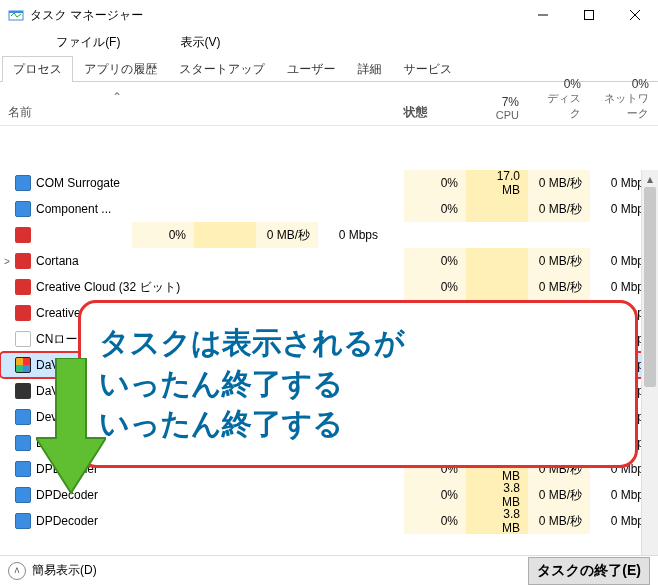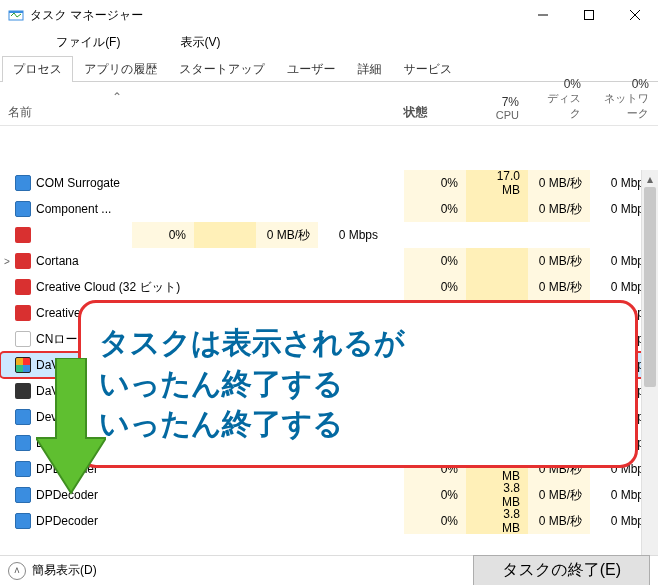--- a/index.html
+++ b/index.html
@@ -166,22 +166,23 @@
     display:flex; align-items:center; gap:6px;
   }
   .fewer .circ {
     width:18px; height:18px; border:1px solid #888; border-radius:50%;
     display:flex; align-items:center; justify-content:center; font-size:10px; color:#555;
   }
   .endtask {
     margin-left:auto;
     border:1px solid #adadad;
     background:#e1e1e1;
-    padding:4px 28px;
-    font-size:16px;
+    padding:4px 8px;
+    font-size:14px;
+    font-weight:bold;
   }
   
   .annot-box {
     position:absolute;
     left:78px; top:130px;
     width:560px; height:168px;
     background:#fff;
     border:3px solid #e53030;
     border-radius:18px;
     display:flex; align-items:center;

